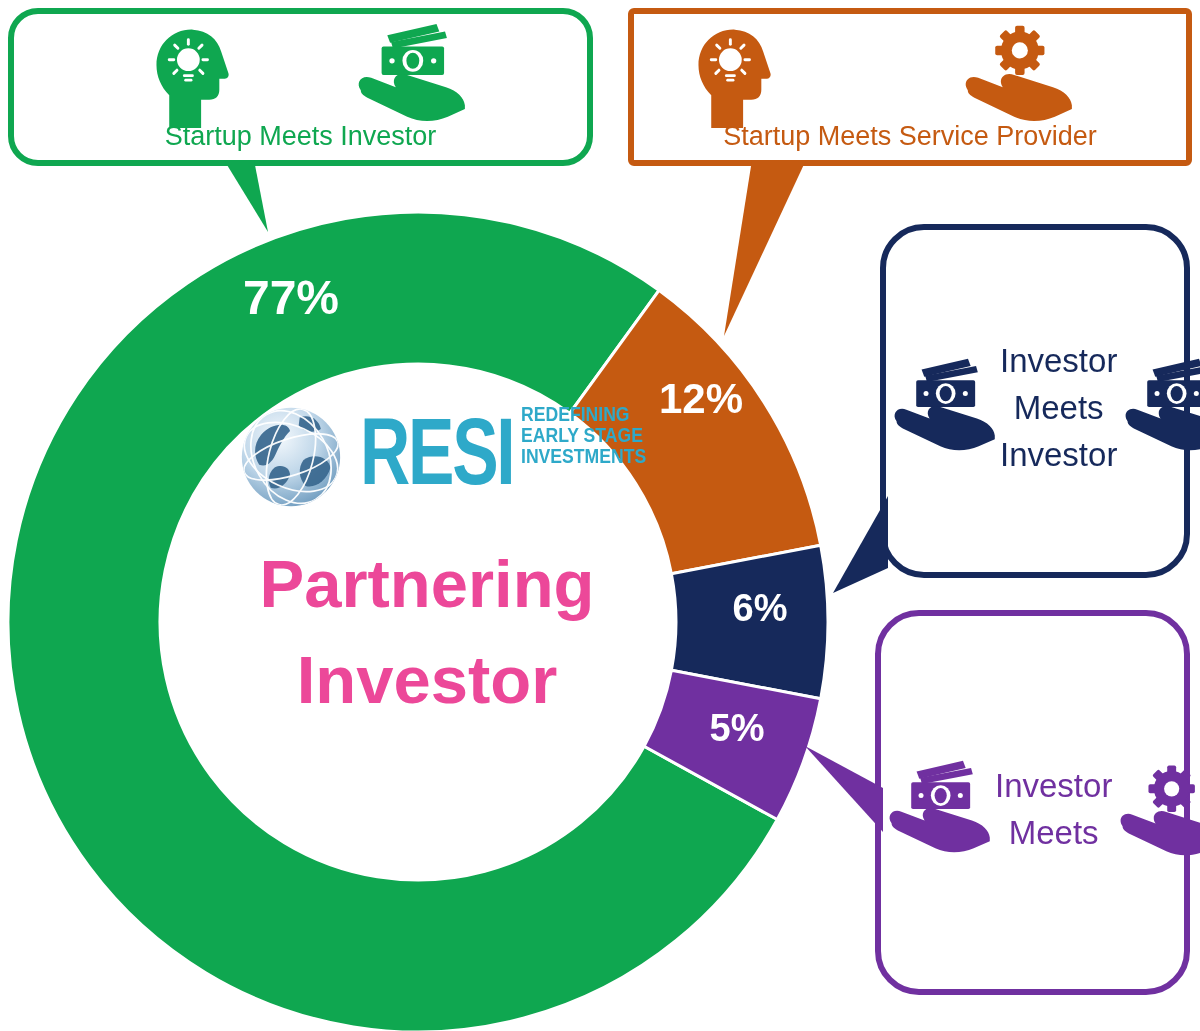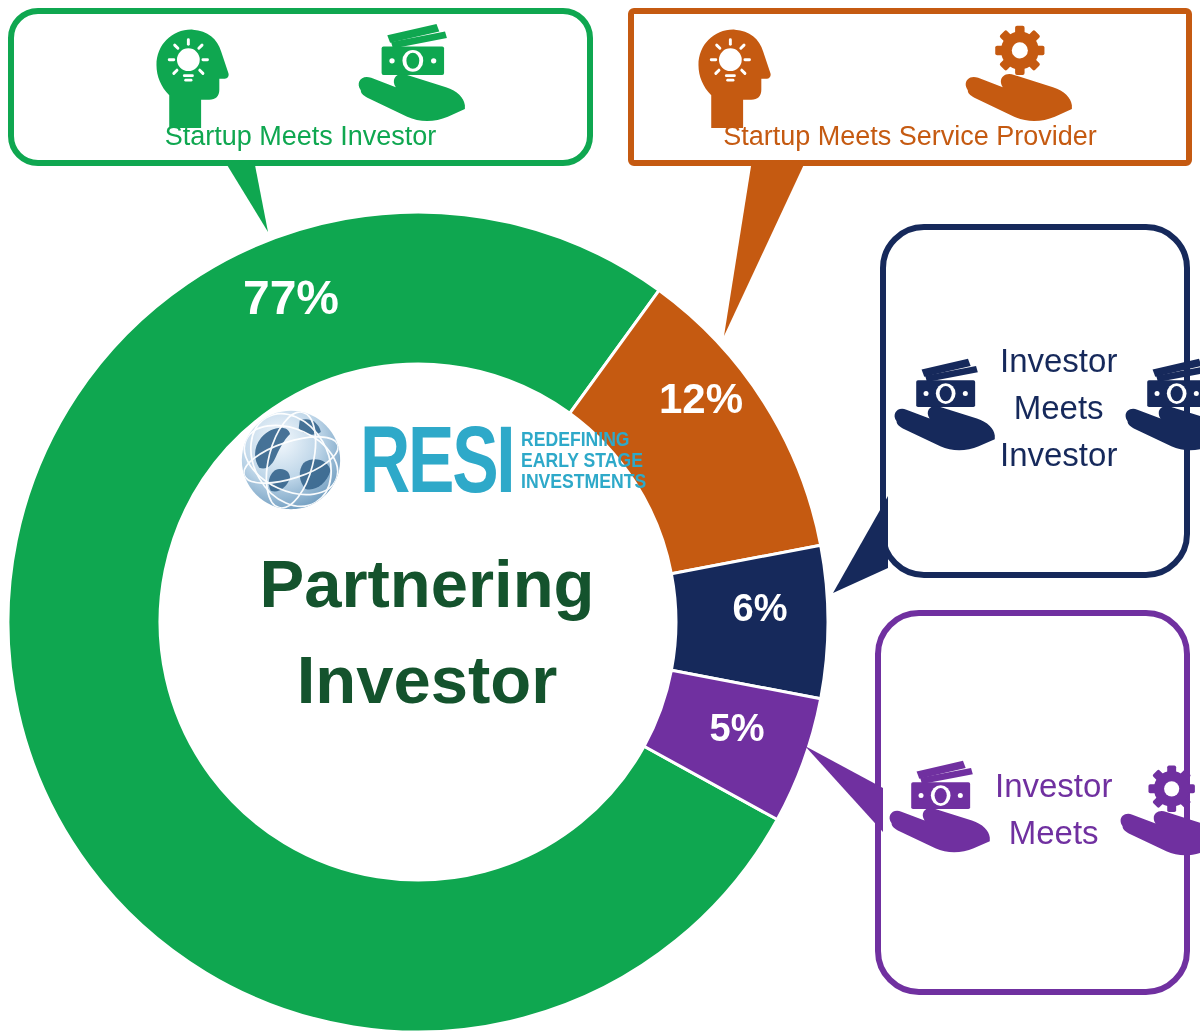--- a/index.html
+++ b/index.html
@@ -34,28 +34,28 @@
   
   svg.chart{position:absolute;left:0;top:0;z-index:2;pointer-events:none;}
   svg.chart .seg{stroke:#fff;stroke-width:3;stroke-linejoin:round;}
   svg.chart text{font-family:"Liberation Sans",sans-serif;font-weight:bold;fill:#fff;text-anchor:middle;}
   .pct-77{font-size:48px;}
   .pct-12{font-size:42px;}
   .pct-sm{font-size:38px;}
 
   
   .center-logo{position:absolute;left:238px;top:404px;width:390px;height:112px;display:flex;
-               align-items:center;z-index:3;}
+               z-index:3;}
   .globe{width:106px;height:106px;flex:0 0 auto;}
   .resi-name{font-size:94px;font-weight:bold;color:#2EA9C9;line-height:96px;letter-spacing:-3px;
              transform:scaleX(.74);transform-origin:left center;margin-left:16px;}
   .resi-tagline{margin-left:-46px;font-weight:bold;color:#2EA9C9;font-size:20px;line-height:21px;
                 transform:scaleX(.88);transform-origin:left center;white-space:nowrap;}
   .center-title{position:absolute;left:132px;top:536px;width:590px;z-index:3;text-align:center;
-                color:#14532d;font-size:67px;font-weight:bold;line-height:96px;}
+                color:#ec4899;font-size:67px;font-weight:bold;line-height:96px;}
 </style>
 </head>
 <body>
 
 <div class="canvas">
 
   <svg width="0" height="0" style="position:absolute" aria-hidden="true">
     <defs>
       <symbol id="icon-idea-head" viewBox="0 0 90 112">
         <path d="M20,112 L20,76 C11,67 6,55 6,43 C6,20 24,3 46,4 C62,5 73,14 77,28 L85,52 C86,55 84,58 81,58 L75,58 L75,70 C75,77 71,81 64,81 L55,81 L55,112 Z"></path>

